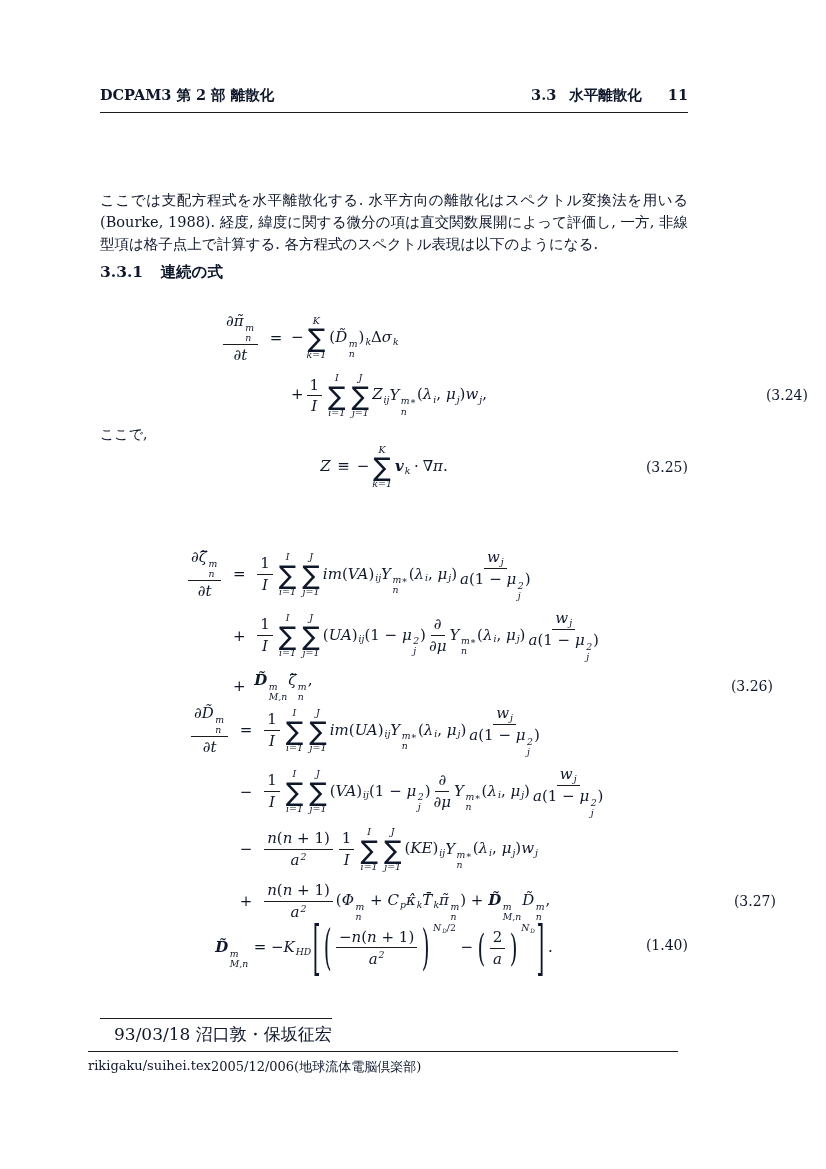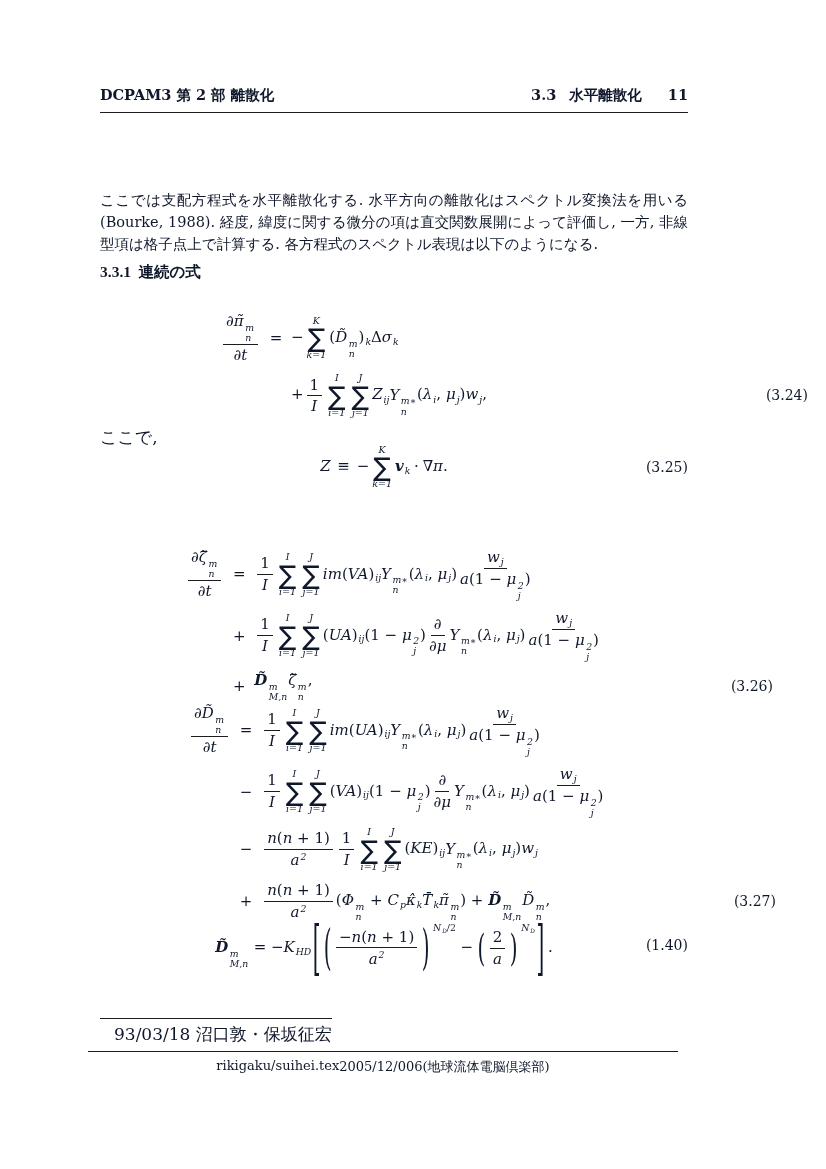--- a/index.html
+++ b/index.html
@@ -13,23 +13,23 @@
        padding-bottom:7px;font-weight:bold;font-size:14.5px;}
   .hdr .right{margin-left:auto;display:flex;align-items:baseline;}
   .hdr .sec-no{margin-right:13px;}
   .hdr .pgnum{margin-left:26px;}
 
   
   .sec-title{top:137px;font-size:18px;font-weight:bold;}
   .sec-title .no{margin-right:26px;}
   .para{top:190px;font-size:14.5px;line-height:21.8px;text-align:justify;margin:0;}
   .sub-title{font-size:15.5px;font-weight:bold;}
-  .sub-title .no{margin-right:2px;font-family:Liberation Serif, serif;}
+  .sub-title .no{margin-right:12px;}
   .sub1{top:262px;} .sub2{top:504px;}
-  .lead{font-size:17px;}
+  .lead{font-size:14px;}
   .where{top:426px;} .tadashi{top:906px;}
 
   
   .eqn{display:grid;grid-template-columns:auto 30px 1fr auto;align-items:center;row-gap:8px;
        font-size:15px;line-height:1.35;}
   .eq324{top:312px;padding-left:120px;}
   .eq325{top:444px;}
   .eq326{top:548px;padding-left:85px;}
   .eq327{top:704px;padding-left:88px;}
   .eq328{top:922px;}
@@ -59,21 +59,21 @@
   .msum{display:inline-flex;flex-direction:column;align-items:center;vertical-align:middle;
         margin:0 3px;line-height:1;}
   .msig{font-family:"DejaVu Sans","Liberation Sans",sans-serif;font-size:26px;line-height:0.85;}
   .mlim{font-size:9.5px;font-style:italic;line-height:1.3;white-space:nowrap;}
   .mbig{display:inline-block;vertical-align:middle;font-size:20px;margin:0 1.5px;}
 
   
   .fn-rule{top:1018px;width:232px;border-top:1px solid #1c1c1c;}
   .fn-text{top:1023px;font-size:17px;padding-left:14px;}
   .ft-rule{top:1051px;left:-12px;width:590px;border-top:1px solid #1c1c1c;}
-  .ft-row{top:1058px;left:-12px;width:590px;display:flex;justify-content:center;
+  .ft-row{top:1058px;left:-12px;width:590px;display:flex;justify-content:flex-start;
           font-size:13px;}
 </style>
 </head>
 <body>
 
 <div class="page">
   <div class="content">
 
     <div class="abs hdr">
       <span>DCPAM3 第 2 部 離散化</span>

